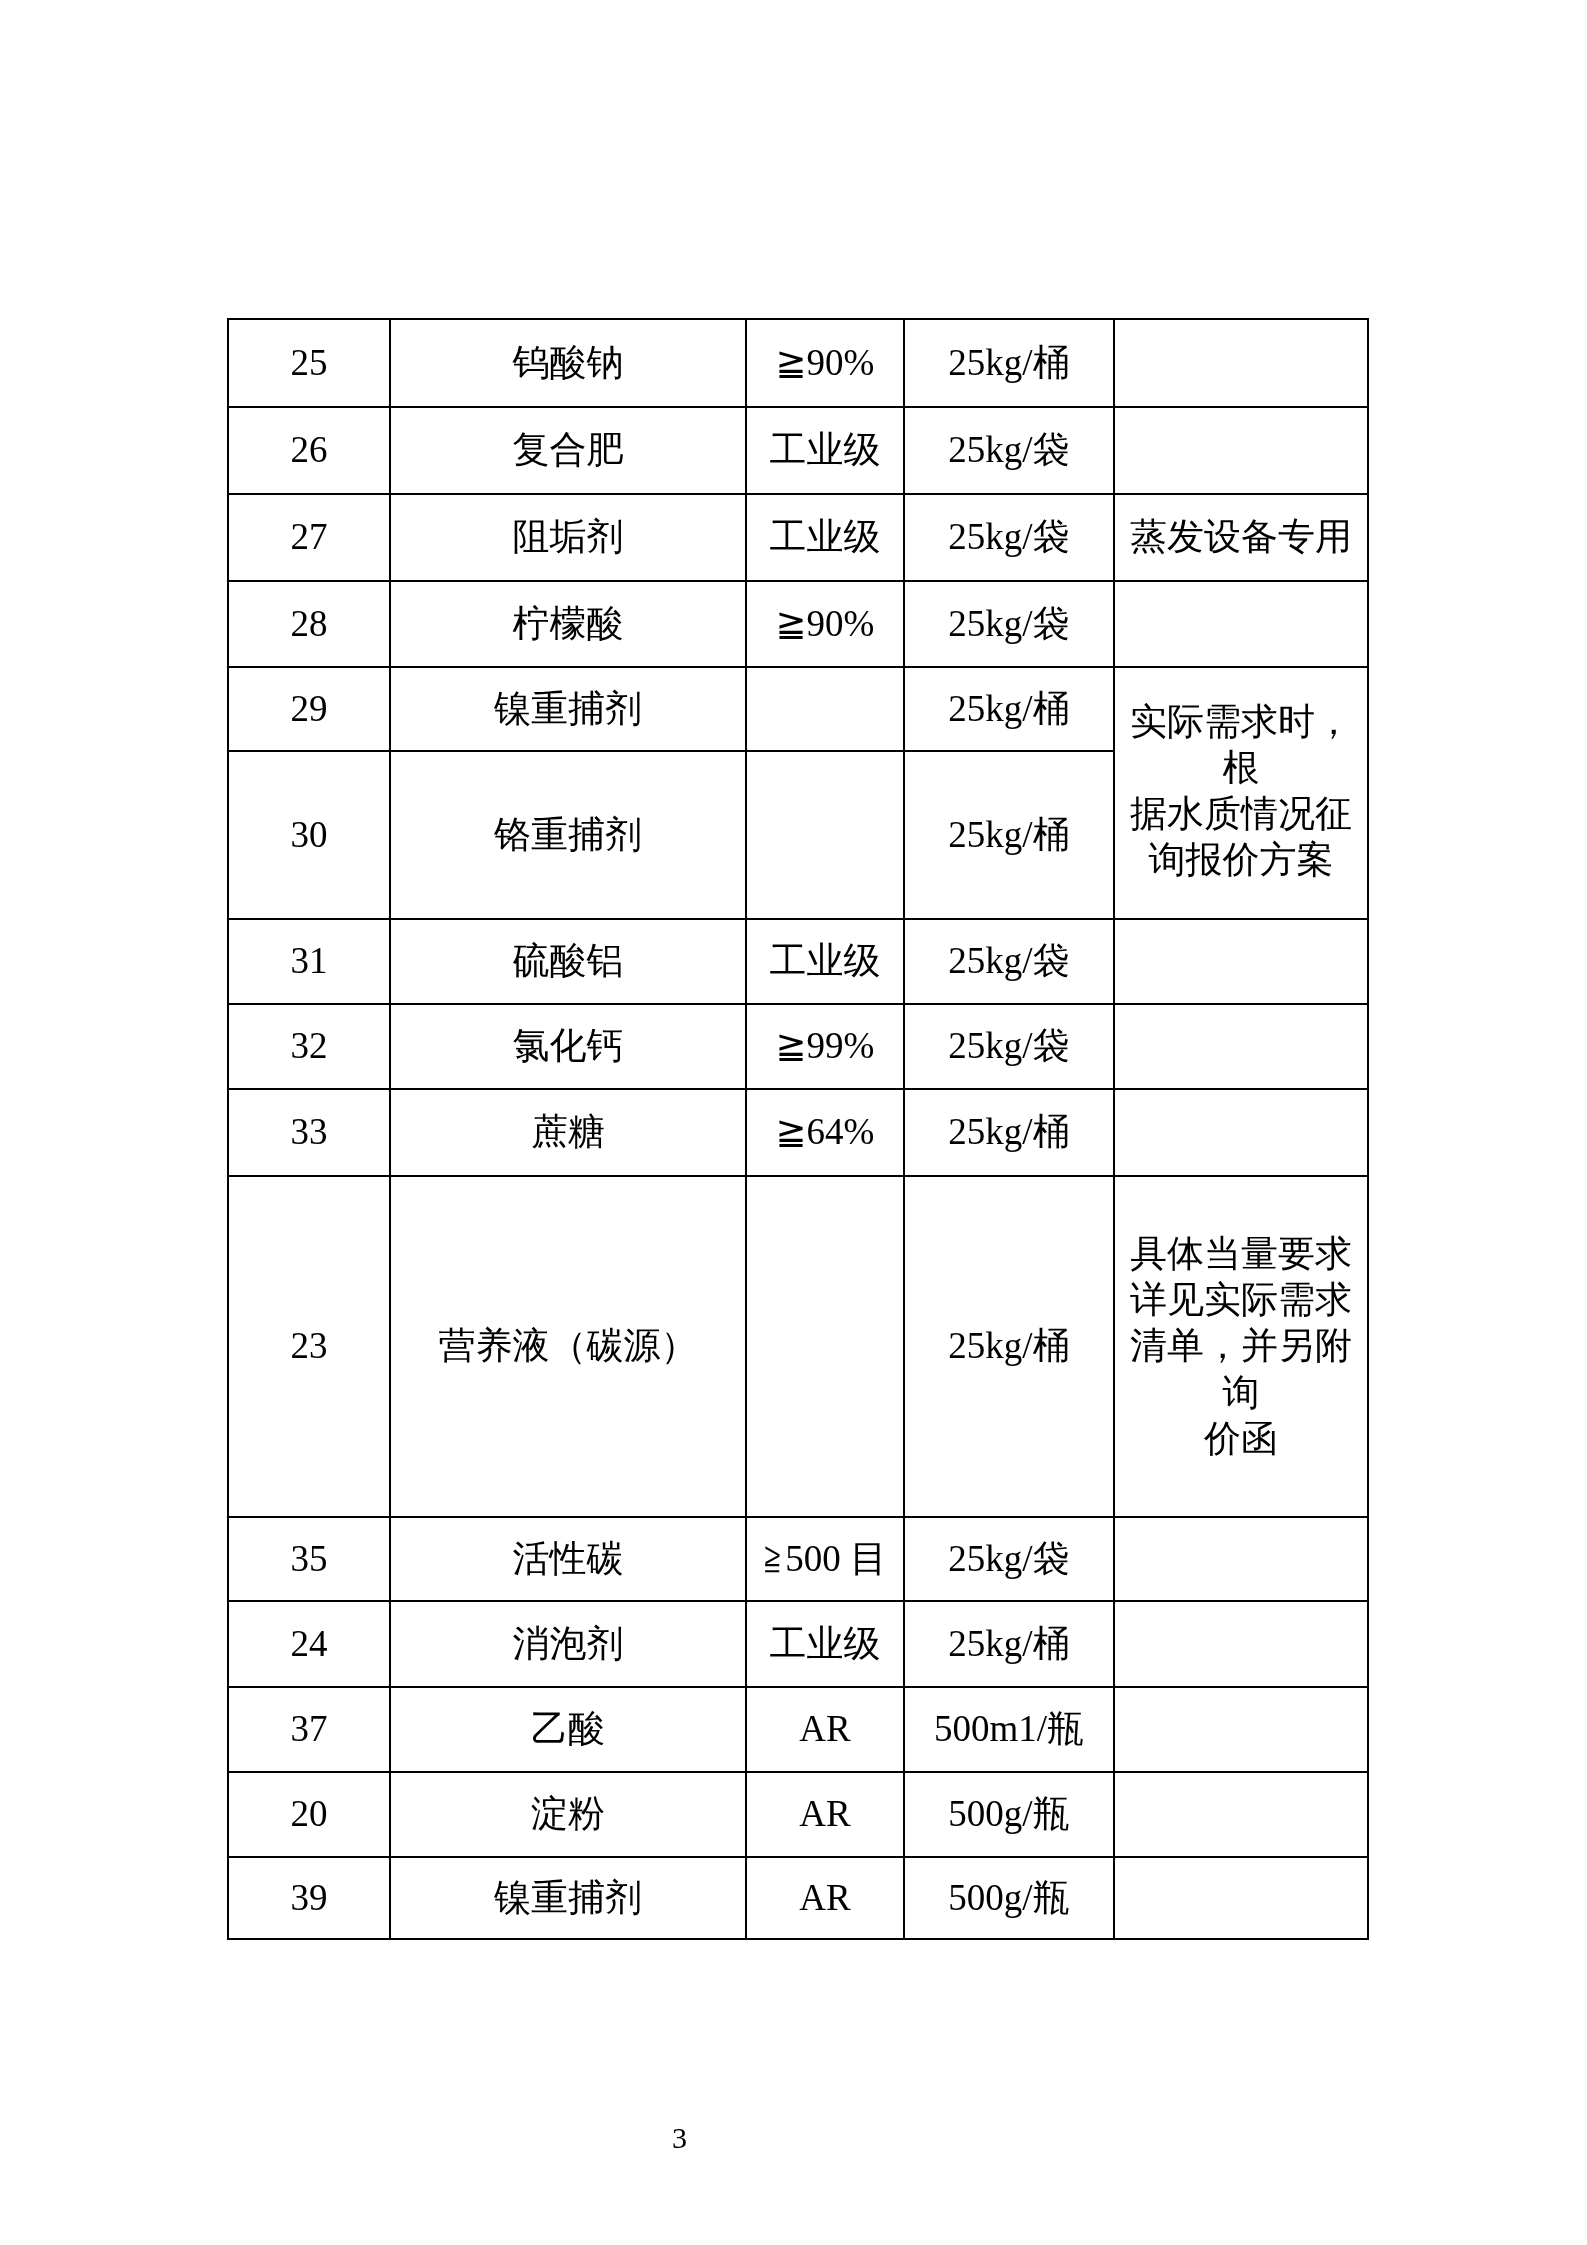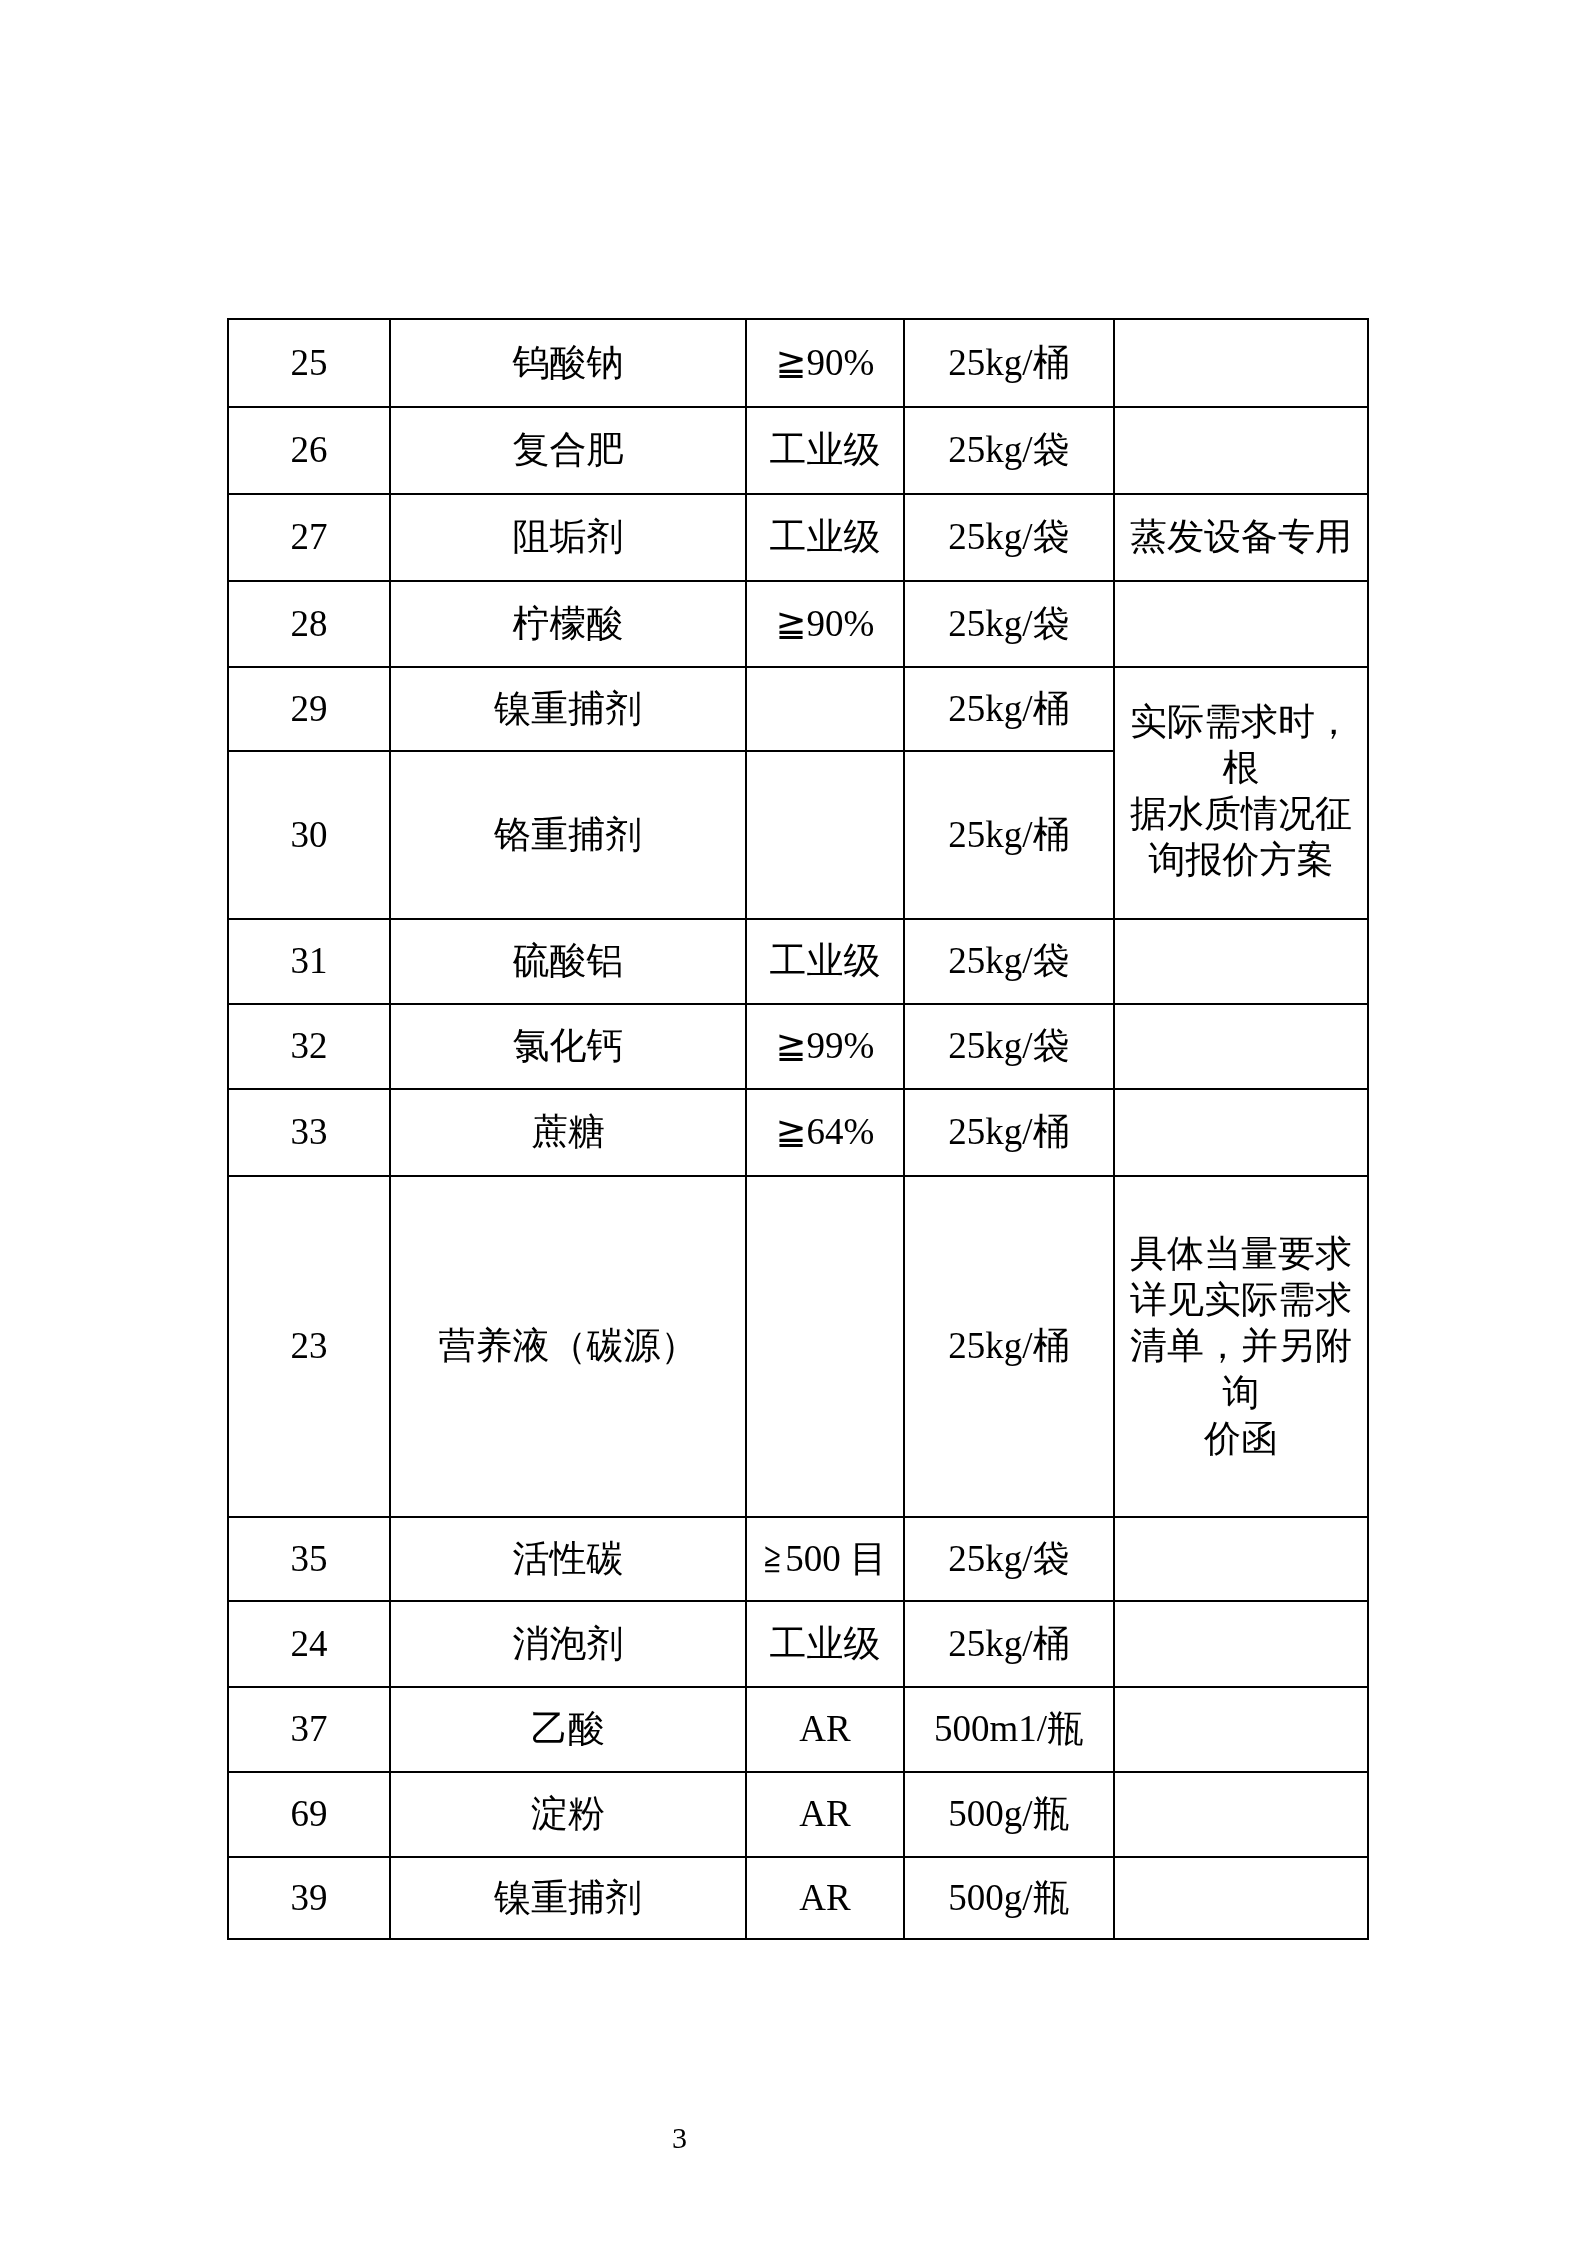--- a/index.html
+++ b/index.html
@@ -154,21 +154,21 @@
 
       <tr style="height:85px">
         <td>37</td>
         <td>乙酸</td>
         <td>AR</td>
         <td>500m1/瓶</td>
         <td></td>
       </tr>
 
       <tr style="height:85px">
-        <td>69</td>
+        <td>20</td>
         <td>淀粉</td>
         <td>AR</td>
         <td>500g/瓶</td>
         <td></td>
       </tr>
 
       <tr style="height:82px">
         <td>39</td>
         <td>镍重捕剂</td>
         <td>AR</td>

